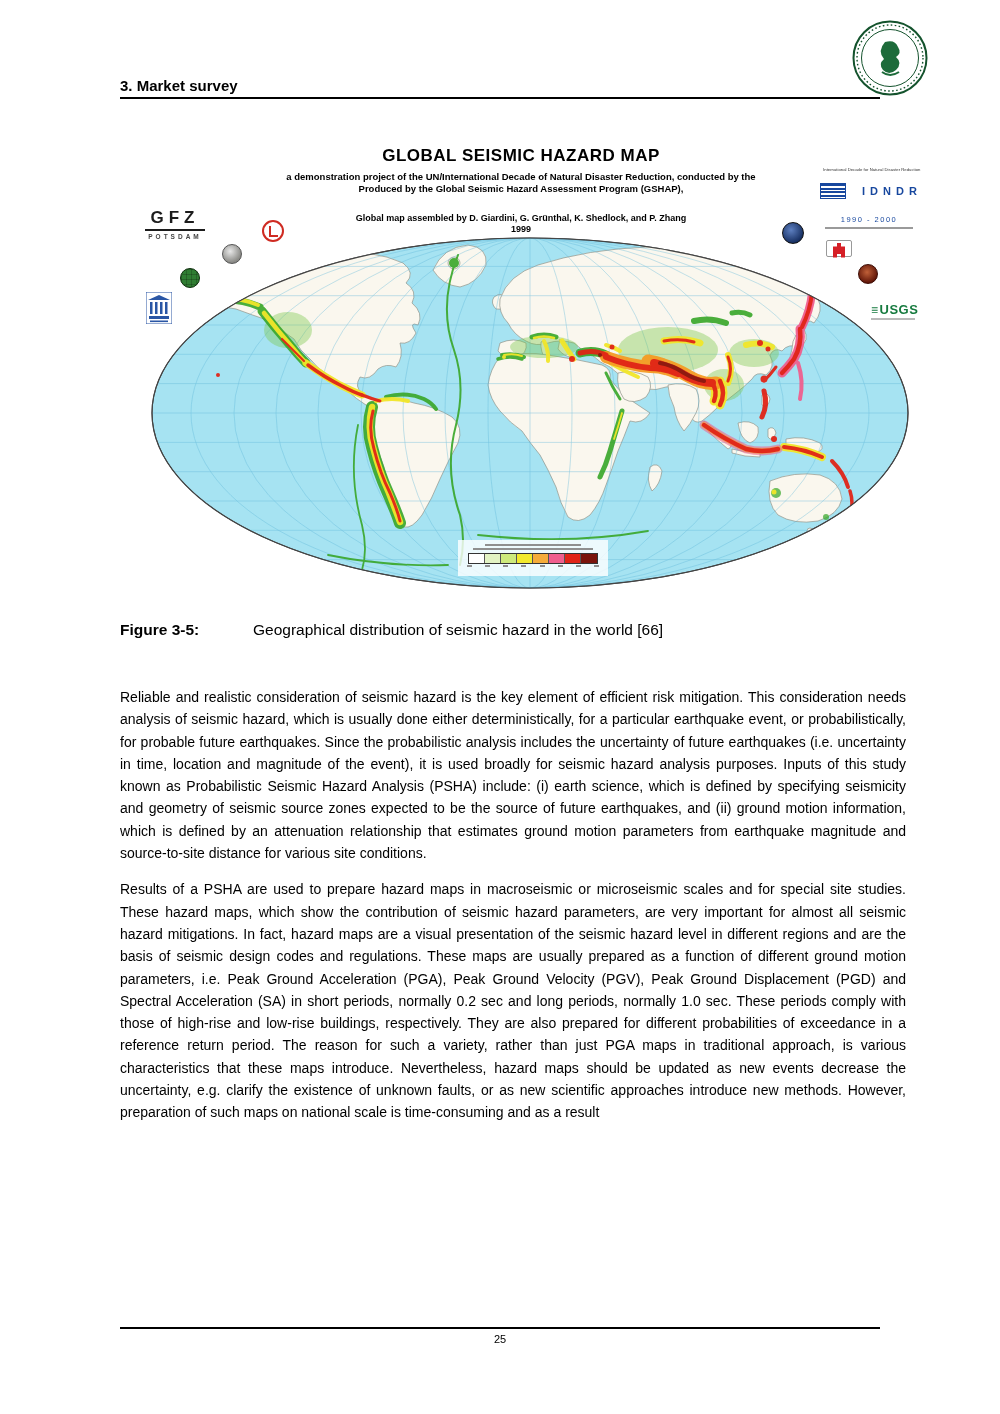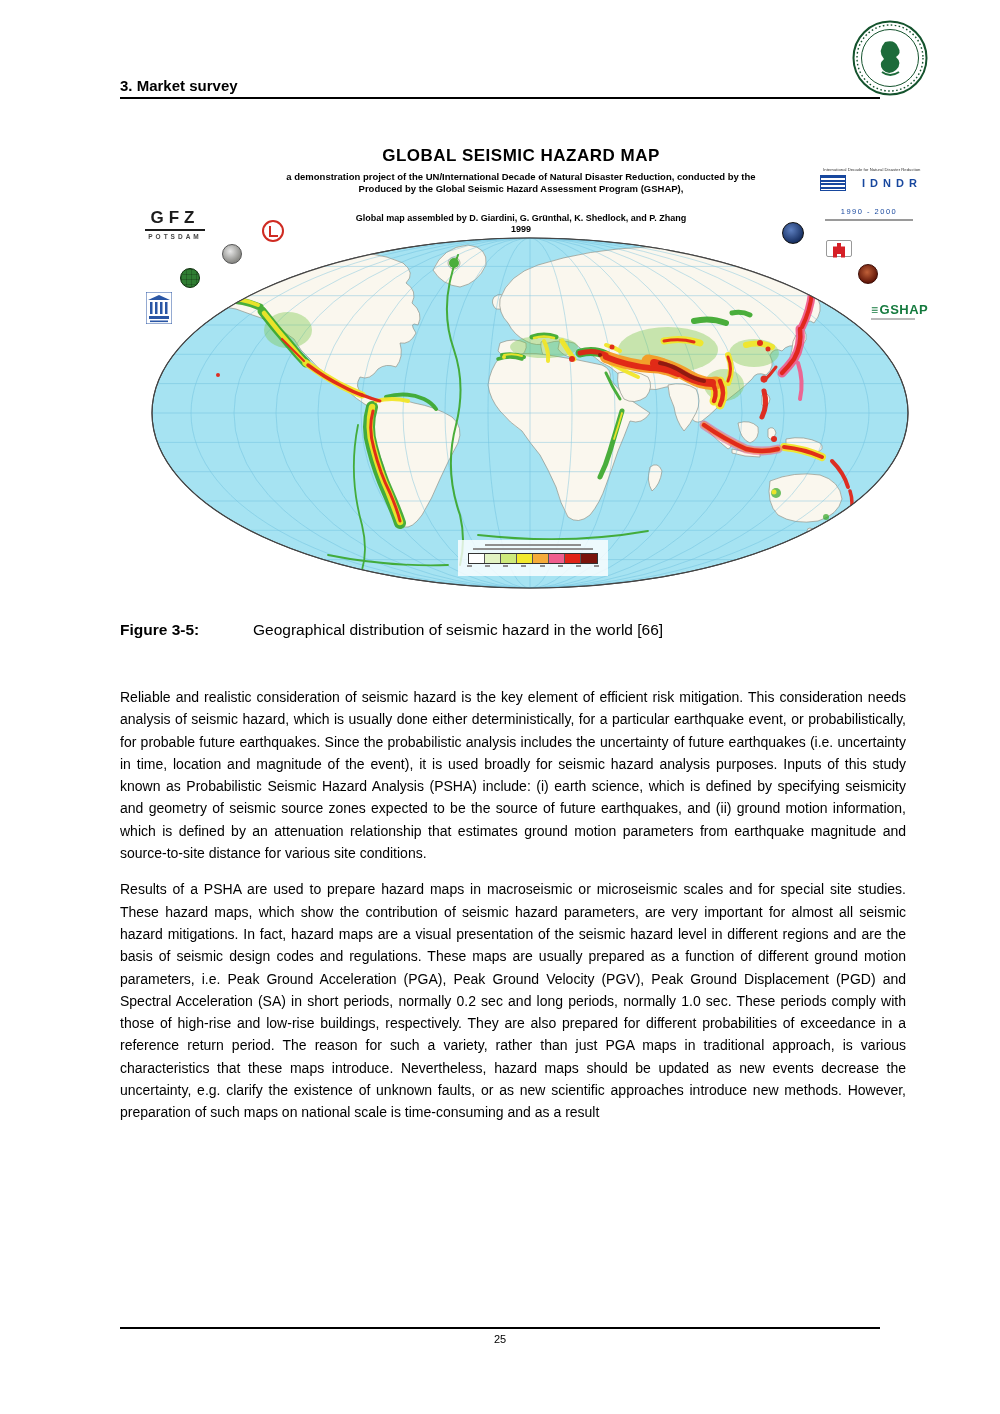--- a/index.html
+++ b/index.html
@@ -17,21 +17,21 @@
   .map-subtitle { position:absolute; top:31px; left:0; width:100%; text-align:center; font-size:9.5px; font-weight:bold; line-height:11.5px; }
   .map-credit { position:absolute; top:73px; left:0; width:100%; text-align:center; font-size:9px; font-weight:bold; }
   .map-credit-year { position:absolute; top:84px; left:0; width:100%; text-align:center; font-size:9px; font-weight:bold; }
 
   .gfz-logo { position:absolute; left:30px; top:34px; width:60px; text-align:center; }
   .gfz-text { font-size:17px; font-weight:bold; letter-spacing:5px; color:#1c1c1c; border-bottom:2px solid #1c1c1c; padding-bottom:1px;margin-top:34px; }
   .gfz-sub { font-size:6.5px; letter-spacing:3px; margin-top:2px; color:#444; font-weight:bold; }
 
   .idndr-logo { position:absolute; right:4px; top:26px; width:108px; text-align:center; }
   .idndr-top { font-size:5px; color:#333; white-space:nowrap; transform:scale(0.85); }
-  .idndr-main { display:flex; align-items:center; justify-content:center; gap:16px; margin-top:3px; }
+  .idndr-main { display:flex; align-items:center; justify-content:center; gap:16px; margin-top:11px; }
   .idndr-flag { width:26px; height:16px; background:repeating-linear-gradient(#17479e 0 2px, #ffffff 2px 3.6px); border:1px solid #17479e; }
   .idndr-text { font-size:11px; font-weight:bold; color:#17479e; letter-spacing:1px; }
   .idndr-years { font-size:7.5px; color:#17479e; letter-spacing:1.5px; margin-top:16px; }
   .idndr-bar { height:2px; background:#9a9a9a; margin:3px 10px 0; }
 
   .usgs-logo { position:absolute; left:756px; top:162px; color:#157a3e; font-weight:bold; font-size:13px; letter-spacing:0.5px; }
   .usgs-logo .bars { font-size:12px; margin-right:1px; }
   .usgs-tag { height:2px; width:44px; background:#b9b9b9; margin-top:1px; }
 
   .badge { position:absolute; border-radius:50%; }
@@ -123,21 +123,21 @@
         <rect x="14" y="10" width="2.5" height="12" fill="#2a56a5"></rect>
         <rect x="19" y="10" width="2.5" height="12" fill="#2a56a5"></rect>
         <rect x="3" y="24" width="20" height="3" fill="#2a56a5"></rect>
         <rect x="4" y="28.5" width="18" height="1.6" fill="#2a56a5"></rect>
       </svg>
     </div>
     <div class="badge badge-darkblue"></div>
     <div class="badge-redcross"></div>
     <div class="badge badge-darkredseal"></div>
     <div class="usgs-logo">
-      <span class="bars">≡</span><span>GSHAP</span>
+      <span class="bars">≡</span><span>USGS</span>
       <div class="usgs-tag"></div>
     </div>
 
     <svg class="world-map" viewBox="0 0 764 356">
       <defs>
         <clipPath id="globeClip">
             <ellipse cx="382" cy="178" rx="378" ry="175"></ellipse>
           </clipPath>
       </defs>
       <ellipse cx="382" cy="178" rx="378" ry="175" fill="#a6e3f2" stroke="#444" stroke-width="1"></ellipse>

